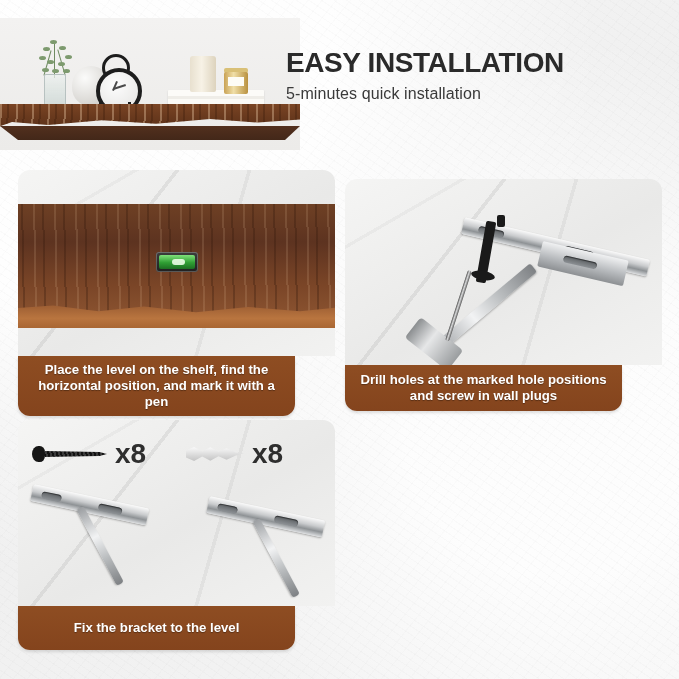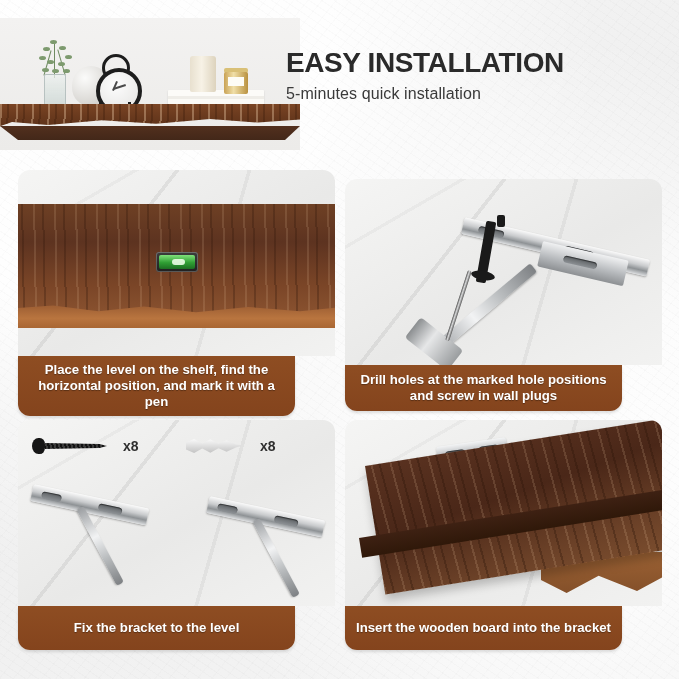--- a/index.html
+++ b/index.html
@@ -169,21 +169,21 @@
   }
   .drill-bit{
     position:absolute;width:4px;border-radius:2px;
     background:linear-gradient(90deg,#4a4a4a,#d9dadb 45%,#5a5a5a);
   }
   .screw-blk{position:absolute;background:#1a1a1a;border-radius:2px;}
 
   
   .hw{position:absolute;left:0;top:0;width:317px;height:62px;}
   .hw-item{position:absolute;display:flex;align-items:center;}
-  .hw-qty{font-size:14px;font-weight:bold;color:#2e2e2e;margin-left:16px;}
+  .hw-qty{font-size:28px;font-weight:bold;color:#2e2e2e;margin-left:8px;}
   .screw-head{width:13px;height:16px;border-radius:50% 40% 40% 50%;background:#161616;}
   .screw-shaft{width:62px;height:9px;background:
       repeating-linear-gradient(72deg,#111 0 2px,#3a3a3a 2px 4px);
     clip-path:polygon(0 18%,88% 28%,100% 50%,88% 72%,0 82%);}
   .plug-body{width:58px;height:16px;
     background:linear-gradient(180deg,#fdfdfd,#d8d8d8 60%,#c0c0c0);
     clip-path:polygon(0 28%,14% 6%,28% 34%,42% 8%,56% 36%,70% 14%,86% 40%,100% 46%,86% 60%,70% 86%,56% 64%,42% 92%,28% 66%,14% 94%,0 72%);}
 
   
   .board{
@@ -339,29 +339,15 @@
           <div class="bar" style="left:190px;top:76px;width:118px;transform:rotate(12deg);transform-origin:0 50%;">
             <div class="slot" style="left:10px;width:20px;"></div>
             <div class="slot" style="left:68px;width:24px;"></div>
           </div>
           <div class="rod" style="left:238px;top:96px;width:86px;height:8px;transform:rotate(62deg);transform-origin:0 50%;"></div>
         </div>
       </div>
       <div class="cap">Fix the bracket to the level</div>
     </div>
 
-    <div class="cell c4">
-      <div class="photo marble">
-        <div class="wall-plate">
-          <div class="slot" style="left:8px;top:6px;width:20px;"></div>
-          <div class="slot" style="left:42px;top:6px;width:20px;"></div>
-        </div>
-        <div class="board-under"></div>
-        <div class="board">
-          <div class="board-grain"></div>
-        </div>
-        <div class="board-side"></div>
-      </div>
-      <div class="cap">Insert the wooden board into the bracket</div>
-    </div>
 
   </div>
 </div>
 
 </body></html>

